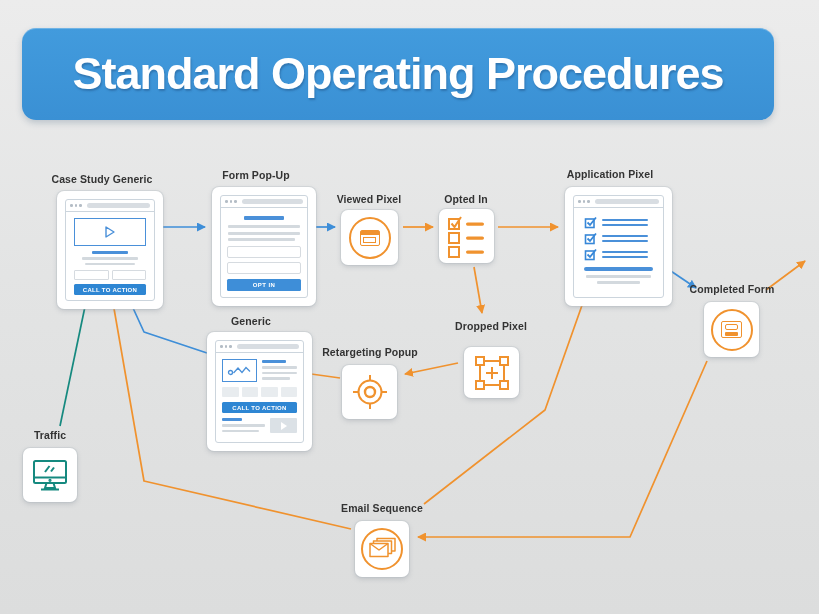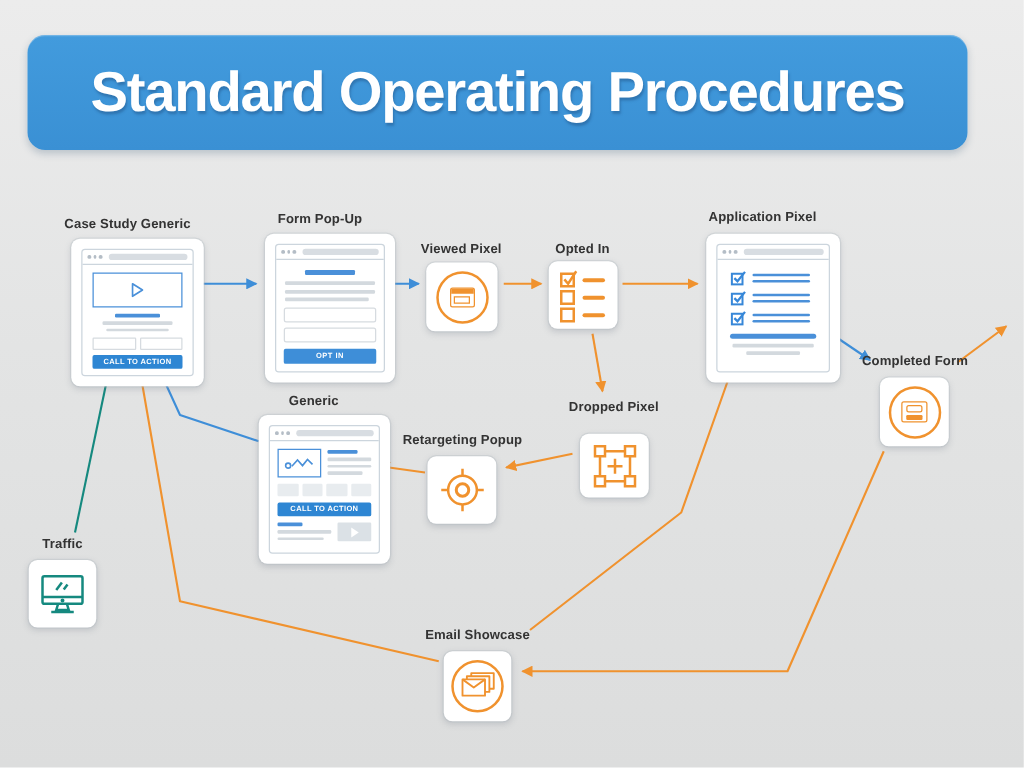--- a/index.html
+++ b/index.html
@@ -137,21 +137,21 @@
   <div class="nlabel" style="left:102px;top:173px">Case Study Generic</div>
   <div class="nlabel" style="left:256px;top:169px">Form Pop-Up</div>
   <div class="nlabel" style="left:369px;top:193px">Viewed Pixel</div>
   <div class="nlabel" style="left:466px;top:193px">Opted In</div>
   <div class="nlabel" style="left:610px;top:168px">Application Pixel</div>
   <div class="nlabel" style="left:732px;top:283px">Completed Form</div>
   <div class="nlabel" style="left:251px;top:315px">Generic</div>
   <div class="nlabel" style="left:370px;top:346px">Retargeting Popup</div>
   <div class="nlabel" style="left:491px;top:320px">Dropped Pixel</div>
   <div class="nlabel" style="left:50px;top:429px">Traffic</div>
-  <div class="nlabel" style="left:382px;top:502px">Email Showcase</div>
+  <div class="nlabel" style="left:382px;top:502px">Email Sequence</div>
 
   <div class="card big" style="left:57px;top:191px;width:90px;height:102px">
     <div class="browser">
       <div class="chrome">
         <span class="dot"></span>
           <span class="dot"></span>
           <span class="dot"></span>
         <span class="pill"></span>
       </div>
       <div class="bbody">

